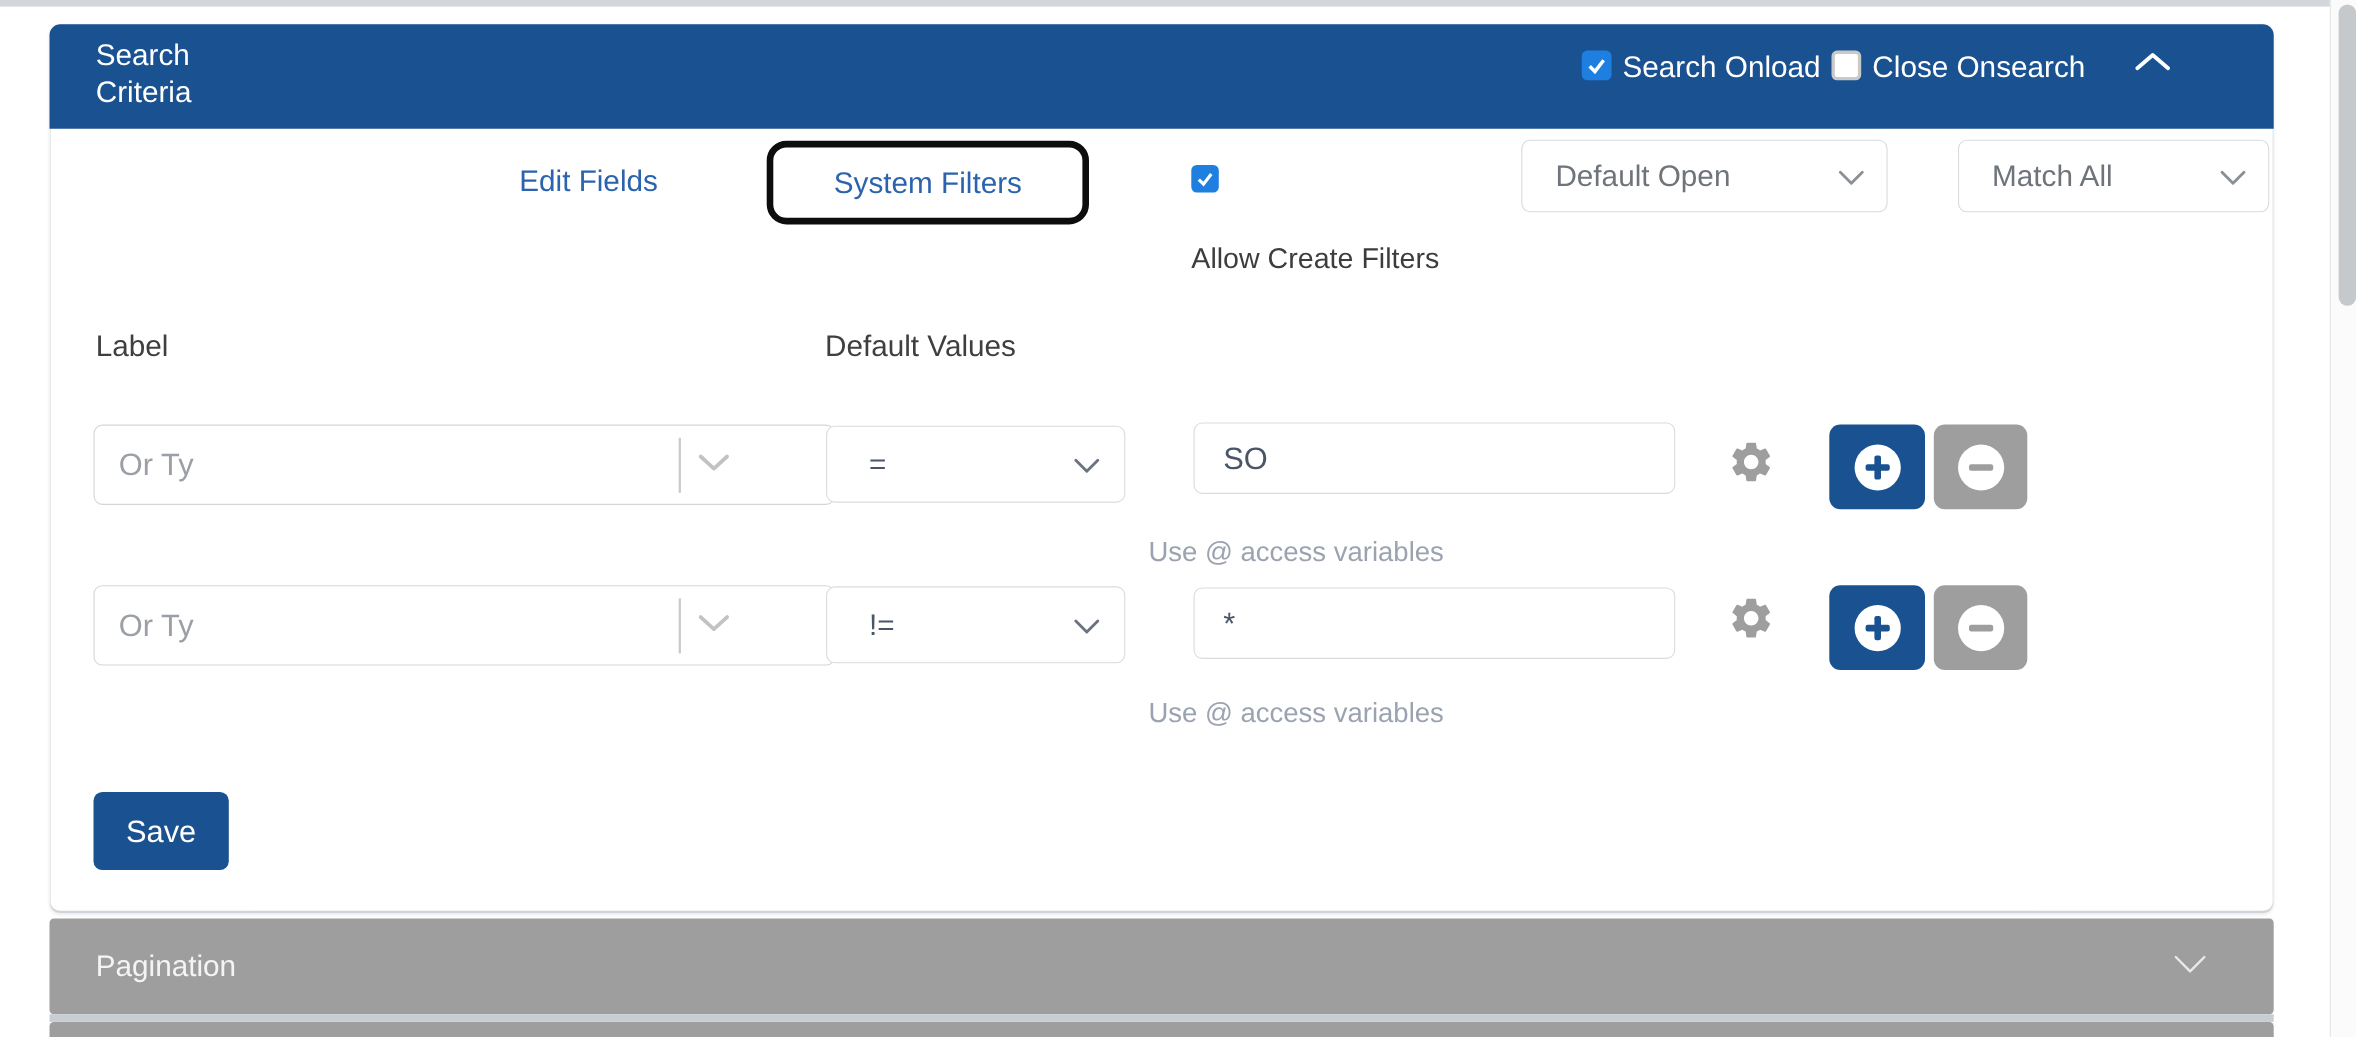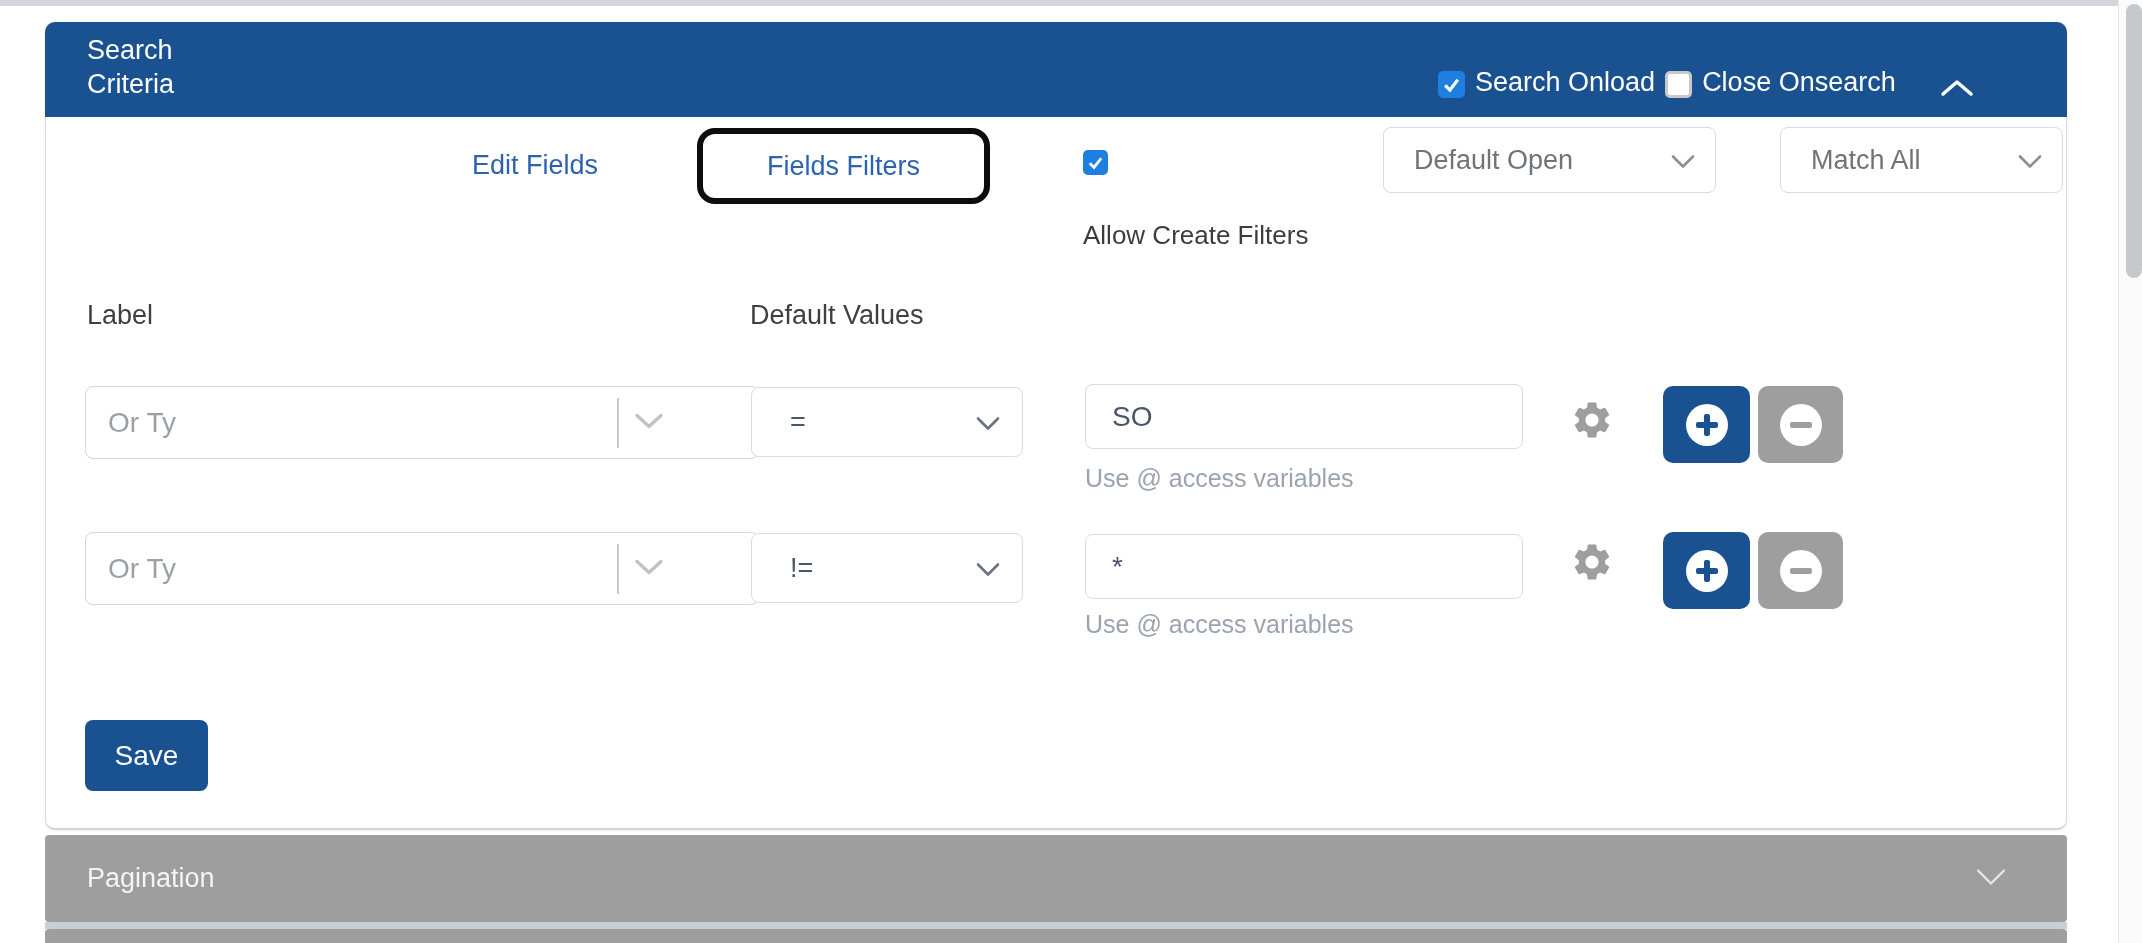--- a/index.html
+++ b/index.html
@@ -13,21 +13,21 @@
   .card { position:absolute; left:45px; top:22px; width:2022px; height:808px;
           background:#ffffff; border:1px solid #d9dce0; border-bottom:2px solid #cfd4da;
           border-radius:10px; box-shadow:0 1px 3px rgba(0,0,0,.08); }
 
   .card-header { position:absolute; left:45px; top:22px; width:2022px; height:95px;
                  background:#1a5291; border-radius:10px 10px 0 0; }
   .card-title { position:absolute; left:87px; top:33px; width:150px; color:#ffffff;
                 font-size:27px; line-height:34px; }
 
   .header-controls { position:absolute; left:1438px; top:46px; height:52px;
-                     display:flex; align-items:flex-end; gap:10px; }
+                     display:flex; align-items:flex-start; gap:10px; }
   .cb { width:27px; height:27px; border-radius:5px; display:flex; align-items:center;
         justify-content:center; flex:0 0 auto; }
   .cb.checked { background:#1e7fe0; }
   .cb.unchecked { background:#ffffff; border:3px solid #c9c9c9; }
   .hdr-label { color:#ffffff; font-size:27px; white-space:nowrap; }
   .hdr-chevron { margin-left:34px; display:flex; align-items:center; }
 
   
   .tab-link { position:absolute; color:#2b64ad; font-size:27px; cursor:pointer; }
   .tab-edit { left:472px; top:150px; }
@@ -64,21 +64,21 @@
 
   .op-select { position:absolute; left:751px; width:272px; height:70px; border:1px solid #d8dce0;
                border-radius:8px; background:#fff; display:flex; align-items:center;
                padding-left:38px; color:#4a5568; font-size:27px; }
   .op-select .sel-chevron { position:absolute; right:22px; top:50%; transform:translateY(-50%); }
 
   .val-input { position:absolute; left:1085px; width:438px; height:65px; border:1px solid #d8dce0;
                border-radius:8px; font-family:"Liberation Sans",sans-serif; font-size:28px;
                color:#4a5568; padding-left:26px; outline:none; background:#fff; }
 
-  .hint { position:absolute; left:1085px; color:#9aa3af; font-size:25px; }
+  .hint { position:absolute; left:1044px; color:#9aa3af; font-size:25px;margin-top:24px; }
 
   .gear { position:absolute; left:1570px; width:44px; height:44px; }
 
   .sq-btn { position:absolute; width:87px; height:77px; border:none; border-radius:10px;
             cursor:pointer; display:flex; align-items:center; justify-content:center; }
   .sq-btn.add { left:1663px; background:#1a5291; }
   .sq-btn.remove { left:1758px; width:85px; background:#9e9e9e; }
   .circ { position:relative; width:42px; height:42px; background:#ffffff; border-radius:50%; }
   .circ .h, .circ .v { position:absolute; background:#1a5291; border-radius:2px; }
   .circ .h { left:10px; top:18px; width:22px; height:6px; }
@@ -126,21 +126,21 @@
     <span class="hdr-label">Close Onsearch</span>
     <span class="hdr-chevron">
       <svg width="34" height="20" viewBox="0 0 34 20">
         <polyline points="3,16 17,4 31,16" fill="none" stroke="#ffffff" stroke-width="3.5" stroke-linecap="round" stroke-linejoin="round"></polyline>
       </svg>
     </span>
   </div>
 
   <span class="tab-link tab-edit">Edit Fields</span>
   <div class="hilite-box">
-    <span class="tab-inner">Fields Filters</span>
+    <span class="tab-inner">System Filters</span>
   </div>
 
   <span class="acf-check">
     <svg width="17" height="17" viewBox="0 0 24 24">
       <polyline points="4,13 10,19 20,6" fill="none" stroke="#ffffff" stroke-width="4"></polyline>
     </svg>
   </span>
   <span class="acf-label">Allow Create Filters</span>
 
   <div class="select-box sel-default-open">

